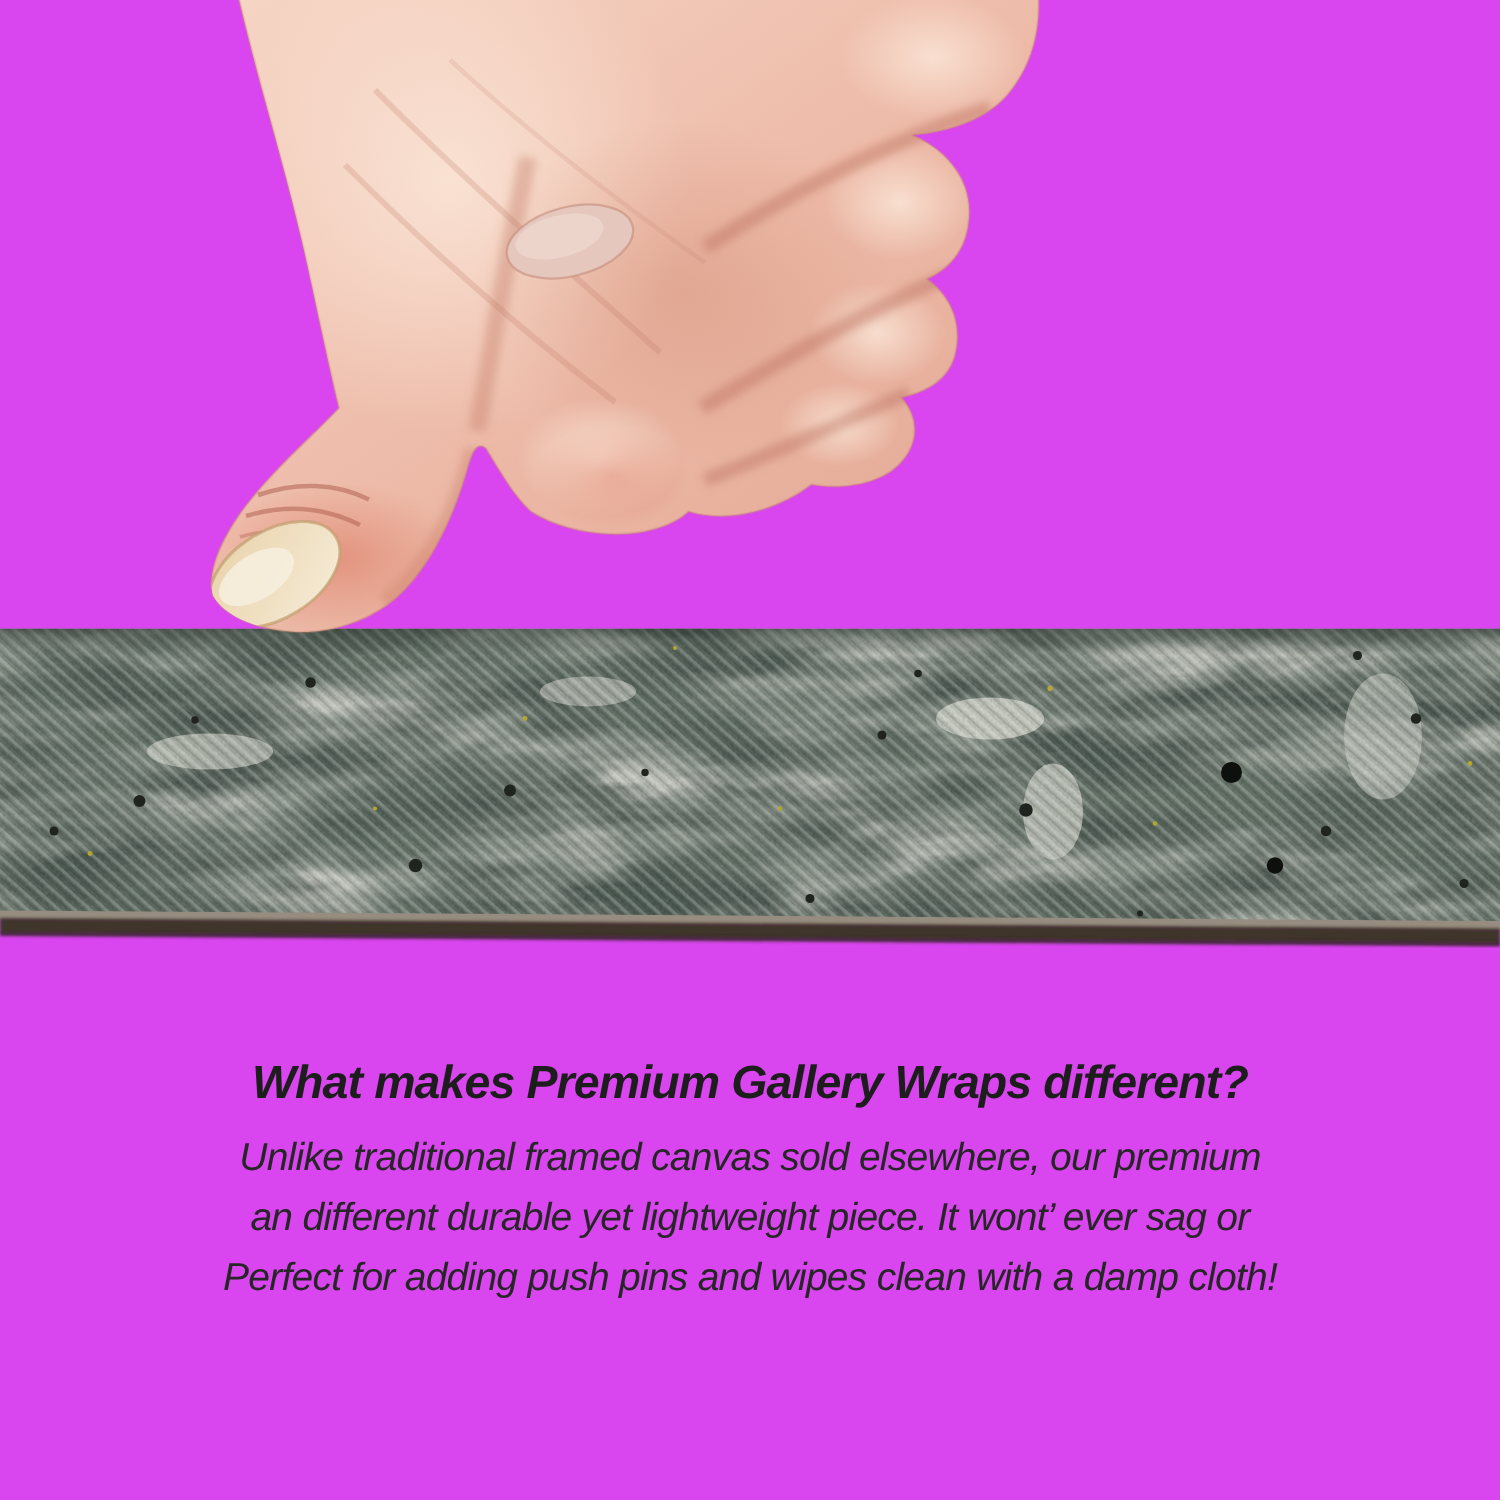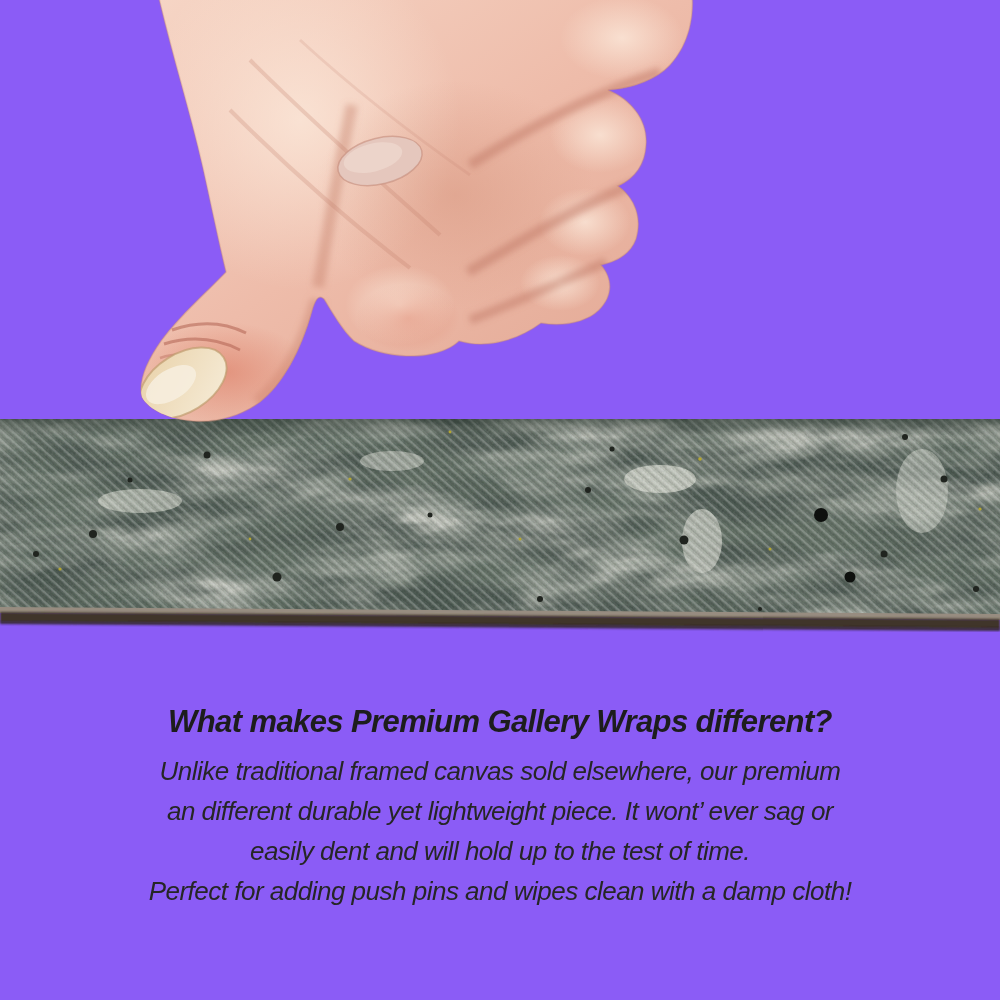--- a/index.html
+++ b/index.html
@@ -1,17 +1,17 @@
 <!DOCTYPE html>
 <html><head>
 <meta charset="utf-8">
 <style>
   html,body{margin:0;padding:0;background:#ffffff;}
   .stage{
-    position:relative;width:1000px;height:1000px;background:#8b5cf6;
+    position:relative;width:1000px;height:1000px;background:#d946ef;
     overflow:hidden;font-family:"Liberation Sans",sans-serif;
   }
   .canvas-strip{position:absolute;left:0;top:419px;width:1000px;height:214px;}
   .hand{position:absolute;left:0;top:0;width:1000px;height:432px;}
   .info{
     position:absolute;left:0;top:702px;width:1000px;text-align:center;
     color:#212121;font-style:italic;
   }
   .info h1{
     font-size:31px;font-weight:600;margin:0 0 9px 0;letter-spacing:-0.6px;
@@ -230,17 +230,16 @@
         <ellipse cx="183" cy="383" rx="48" ry="29" fill="url(#nailGrad)" stroke="rgba(193,158,113,0.7)" stroke-width="2"></ellipse>
         <ellipse cx="172" cy="378" rx="28" ry="15" fill="#f7efdf" opacity="0.85"></ellipse>
       </g>
     </g>
   </svg>
 
   <div class="info">
     <h1>What makes Premium Gallery Wraps different?</h1>
     <p>Unlike traditional framed canvas sold elsewhere, our premium</p>
     <p>an different durable yet lightweight piece. It wont’ ever sag or</p>
-    <p>easily dent and will hold up to the test of time.</p>
     <p>Perfect for adding push pins and wipes clean with a damp cloth!</p>
   </div>
 
 </div>
 
 </body></html>

